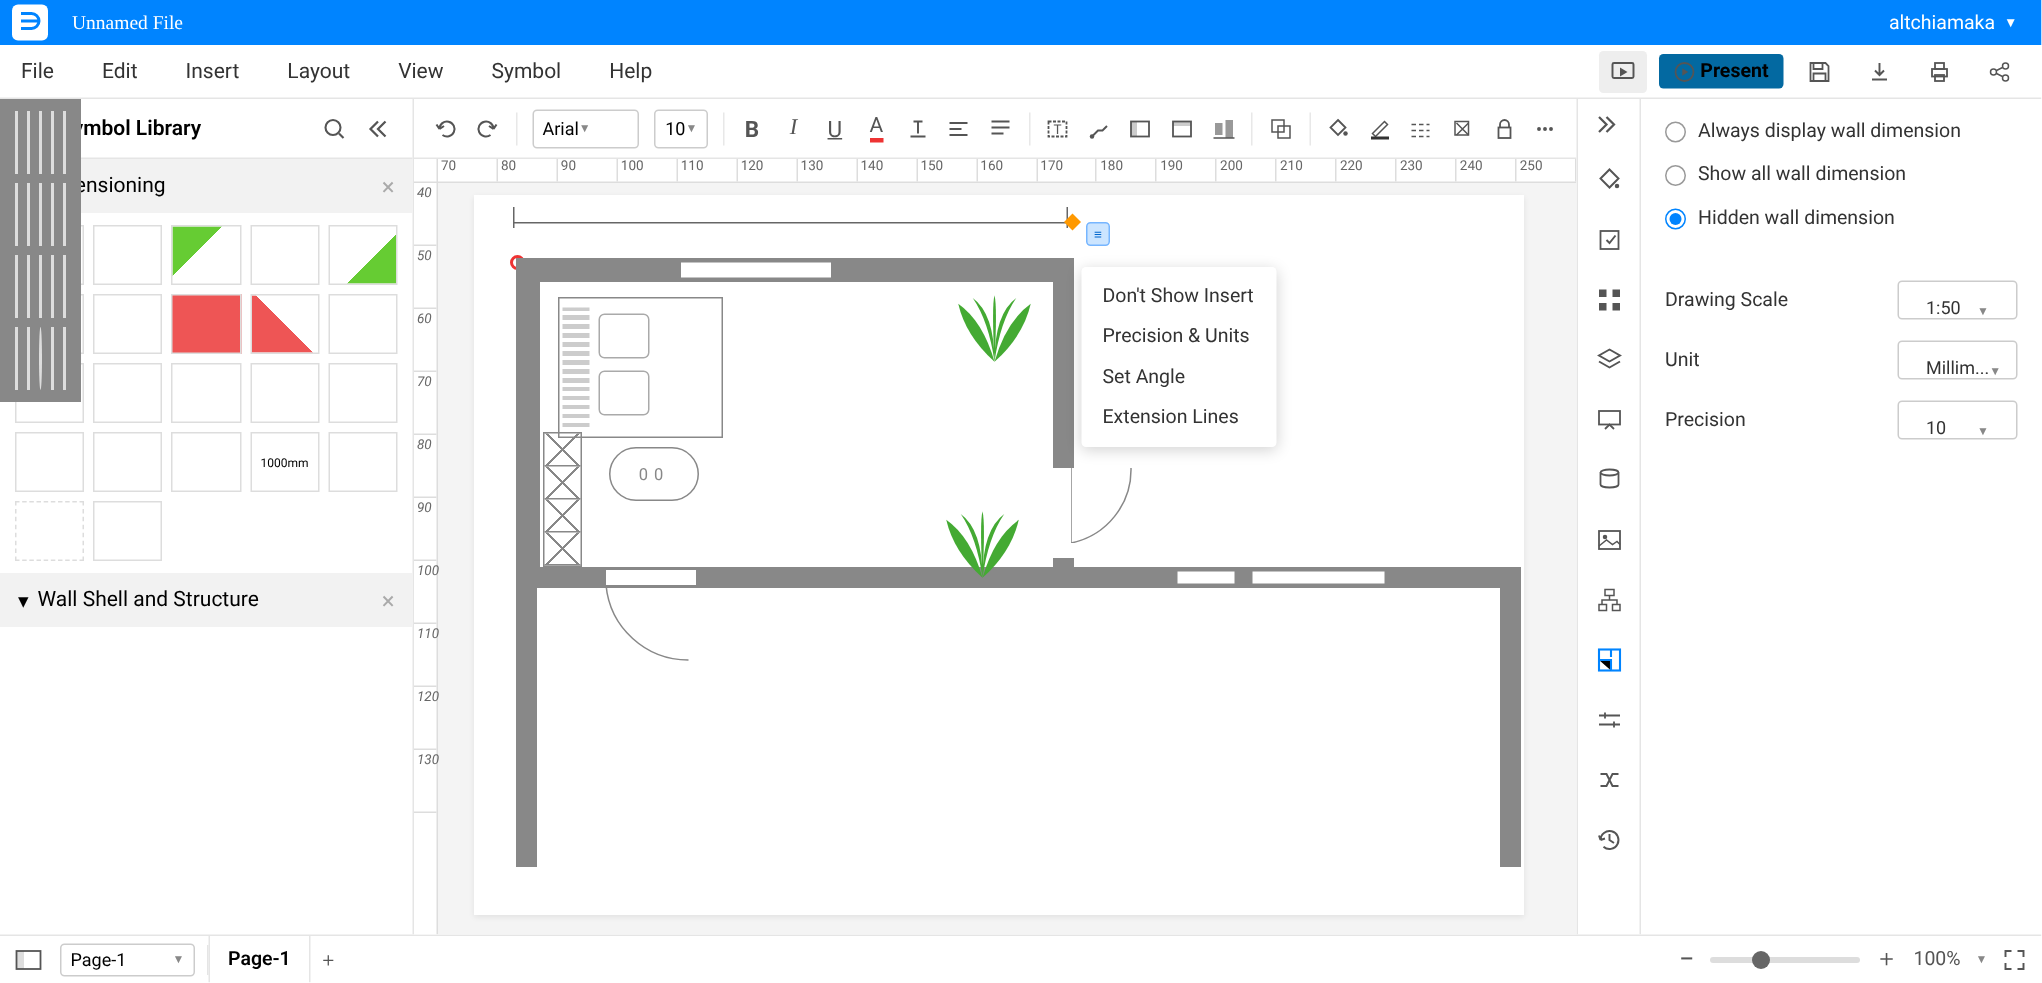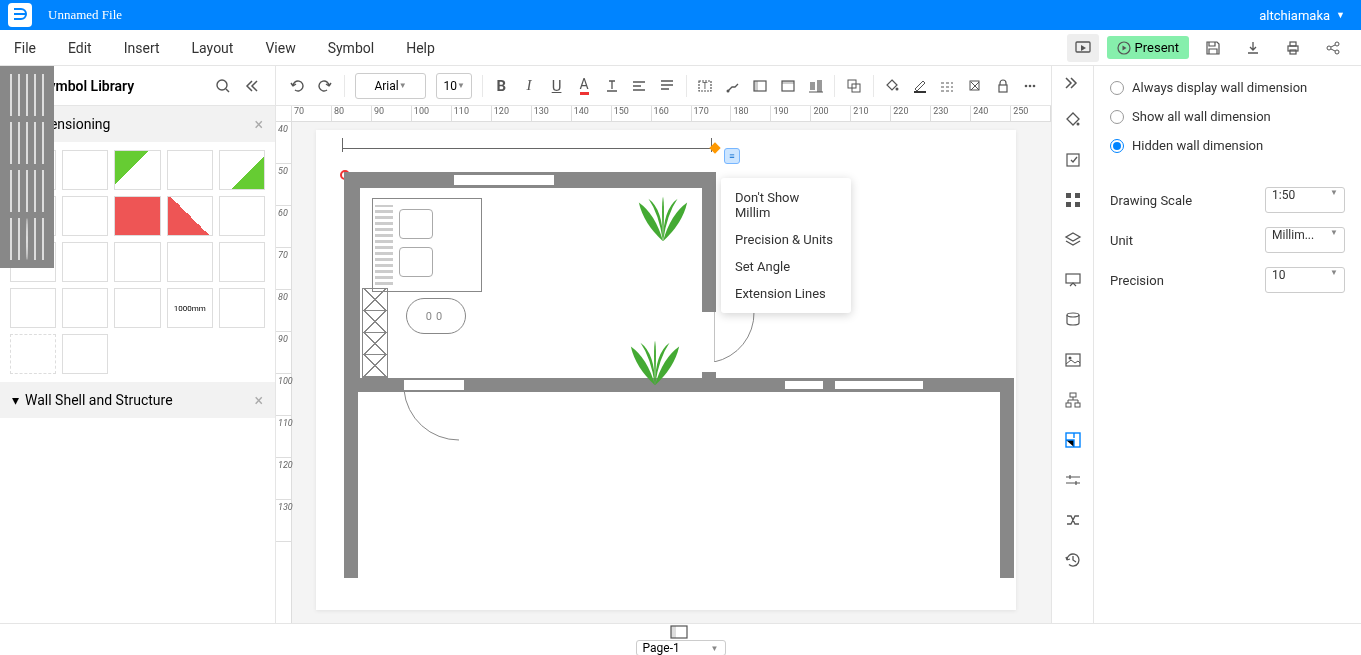--- a/index.html
+++ b/index.html
@@ -14,42 +14,42 @@
 .titlebar .user { cursor: pointer; display: flex; align-items: center; gap: 6px; padding-right: 8px;}
 .titlebar .user .caret { font-size: 9px; }
 
 
 .menubar { height: 36px; display: flex; align-items: center; border-bottom: 1px solid #e5e5e5; }
 .menubar .menus { display: flex; gap: 32px; padding-left: 14px; font-size: 14px; color: #333; }
 .menubar .menus span { cursor: pointer; }
 .menubar .right-tools { margin-left: auto; display: flex; align-items: center; gap: 8px; padding-right: 12px; }
 .menubar .tool { width: 32px; height: 28px; display: flex; align-items: center; justify-content: center; cursor: pointer; color: #555; border-radius: 3px; }
 .menubar .tool.active { background: #eee; }
-.menubar .present { background: #86efac; border-radius: 3px; padding: 4px 10px; display: flex; align-items: center; gap: 4px; font-size: 13px; cursor: pointer; }
+.menubar .present { background: #0369a1; border-radius: 3px; padding: 4px 10px; display: flex; align-items: center; gap: 4px; font-size: 13px; cursor: pointer; font-weight: bold; }
 
 
 .main { flex: 1; display: flex; min-height: 0; }
 
 
 .sidebar { width: 276px; border-right: 1px solid #e5e5e5; display: flex; flex-direction: column; background: #fff; }
 .sidebar-header { height: 40px; display: flex; align-items: center; padding: 0 12px; font-weight: 600; font-size: 14px; border-bottom: 1px solid #e5e5e5; gap: 8px; }
 .sidebar-header .title { flex: 1; }
 .sidebar-header .ico { width: 20px; cursor: pointer; color: #555; }
 .lib-section-h { height: 36px; background: #f2f2f2; display: flex; align-items: center; padding: 0 12px; font-size: 14px; cursor: pointer; gap: 6px; }
 .lib-section-h .close { margin-left: auto; color: #aaa; cursor: pointer; font-size: 16px; }
 .lib-grid { padding: 8px 10px; display: grid; grid-template-columns: repeat(5, 1fr); gap: 6px; }
 .lib-item { height: 40px; border: 1px solid #ddd; background: #fff; }
 .lib-grid.wall .lib-item { height: 42px; }
 
 
 .canvasarea { flex: 1; display: flex; flex-direction: column; min-width: 0; }
 .toolbar2 { height: 40px; border-bottom: 1px solid #e5e5e5; display: flex; align-items: center; padding: 0 12px; gap: 10px; }
 .tbtn { width: 28px; height: 28px; display: flex; align-items: center; justify-content: center; cursor: pointer; color: #555; border-radius: 3px; }
 .vdiv { width: 1px; height: 22px; background: #e8e8e8; }
-.font-select { width: 106px; height: 26px; border: 1px solid #ccc; border-radius: 3px; padding: 0 6px; font-size: 12px; display: flex; align-items: center; justify-content: center; cursor: pointer; }
+.font-select { width: 106px; height: 26px; border: 1px solid #ccc; border-radius: 3px; padding: 0 6px; font-size: 12px; display: flex; align-items: center; justify-content: flex-start; cursor: pointer; }
 .size-select { width: 46px; height: 26px; border: 1px solid #ccc; border-radius: 3px; padding: 0 6px; font-size: 12px; display: flex; align-items: center; justify-content: space-between; cursor: pointer; }
 .caretd { font-size: 8px; color: #888; }
 
 .canvas-scroll { flex: 1; position: relative; background: #f4f4f4; overflow: hidden; }
 .hruler { position: absolute; top: 0; left: 16px; right: 0; height: 16px; background: #fff; border-bottom: 1px solid #ddd; font-size: 9px; color: #666; display: flex; }
 .hruler div { width: 42px; border-right: 1px solid #ddd; padding-left: 2px; }
 .vruler { position: absolute; top: 16px; left: 0; width: 16px; bottom: 0; background: #fff; border-right: 1px solid #ddd; font-size: 9px; color: #666; font-style: italic; }
 .vruler div { height: 42px; border-bottom: 1px solid #ddd; writing-mode: horizontal-tb; padding-top: 2px; padding-left: 2px;}
 .rcorner { position: absolute; top:0; left:0; width:16px; height:16px; background:#fff; border-right:1px solid #ddd; border-bottom:1px solid #ddd;}
 .page { position: absolute; top: 24px; left: 40px; width: 700px; height: 480px; background: #fff; box-shadow: 0 1px 4px rgba(0,0,0,0.08); }
@@ -87,24 +87,24 @@
 .righttools .chev { height:22px; }
 
 .proppanel { width: 268px; border-left: 1px solid #e5e5e5; background:#fff; display:flex; flex-direction:column; }
 .proppanel .ph { height: 38px; background:#f2f2f2; display:flex; align-items:center; justify-content:center; font-weight:600; font-size:14px; }
 .proppanel .body { padding: 14px 16px; display:flex; flex-direction:column; gap:14px; font-size:13px; color:#333;}
 .radio-row { display:flex; align-items:center; gap:8px; cursor:pointer; }
 .radio-row .r { width:14px; height:14px; border:1px solid #999; border-radius:50%; display:flex; align-items:center; justify-content:center; }
 .radio-row.sel .r { border-color:#0084ff; }
 .radio-row.sel .r::after { content:''; width:8px; height:8px; background:#0084ff; border-radius:50%; }
 .prop-row { display:flex; align-items:center; justify-content:space-between; }
-.sel-box { width:80px; height:26px; border:1px solid #ccc; border-radius:3px; display:flex; align-items:flex-start; justify-content:space-between; padding:0 6px; font-size:12px; cursor:pointer; }
-
-
-.bottombar { height: 32px; border-top:1px solid #e5e5e5; display:flex; align-items:center; padding:0 10px; font-size:13px; background:#fff;flex-direction:column; }
+.sel-box { width:80px; height:26px; border:1px solid #ccc; border-radius:3px; display:flex; align-items:flex-end; justify-content:space-between; padding:0 18px; font-size:12px; cursor:pointer; }
+
+
+.bottombar { height: 32px; border-top:1px solid #e5e5e5; display:flex; align-items:center; padding:0 10px; font-size:13px; background:#fff; }
 .bottombar .pgico { width:22px; cursor:pointer; color:#555; }
 .bottombar .pgsel { width:90px; height:22px; border:1px solid #ccc; border-radius:3px; display:flex; align-items:center; justify-content:space-between; padding:0 6px; margin:0 8px; cursor:pointer; font-size:12px;}
 .bottombar .tab { padding:0 12px; height:100%; display:flex; align-items:center; border-left:1px solid #e5e5e5; border-right:1px solid #e5e5e5; font-weight:600; font-size:13px;}
 .bottombar .add { width:24px; cursor:pointer; color:#555; text-align:center; }
 .bottombar .zoom { margin-left:auto; display:flex; align-items:center; gap:10px; color:#555; }
 .bottombar .slider { width:100px; height:4px; background:#ddd; border-radius:2px; position:relative; }
 .bottombar .slider .knob { position:absolute; left:28px; top:-4px; width:12px; height:12px; background:#666; border-radius:50%; }
 
 svg { display:block; }
 </style>
@@ -486,21 +486,21 @@
                 <path d="M30 48 Q10 30 5 8 Q22 20 30 48"></path>
                 <path d="M30 48 Q50 30 55 8 Q38 20 30 48"></path>
                 <path d="M30 48 Q26 20 15 4 Q30 15 30 48"></path>
                 <path d="M30 48 Q34 20 45 4 Q30 15 30 48"></path>
                 <path d="M30 48 Q28 10 30 2 Q32 10 30 48"></path>
               </g>
             </svg>
         </div>
 
         <div class="ctx-menu">
-          <div>Don't Show Millim</div>
+          <div>Don't Show Insert</div>
           <div>Precision &amp; Units</div>
           <div>Set Angle</div>
           <div>Extension Lines</div>
         </div>
       </div>
     </div>
   </div>
 
   <div class="righttools">
     <div class="rt chev">

